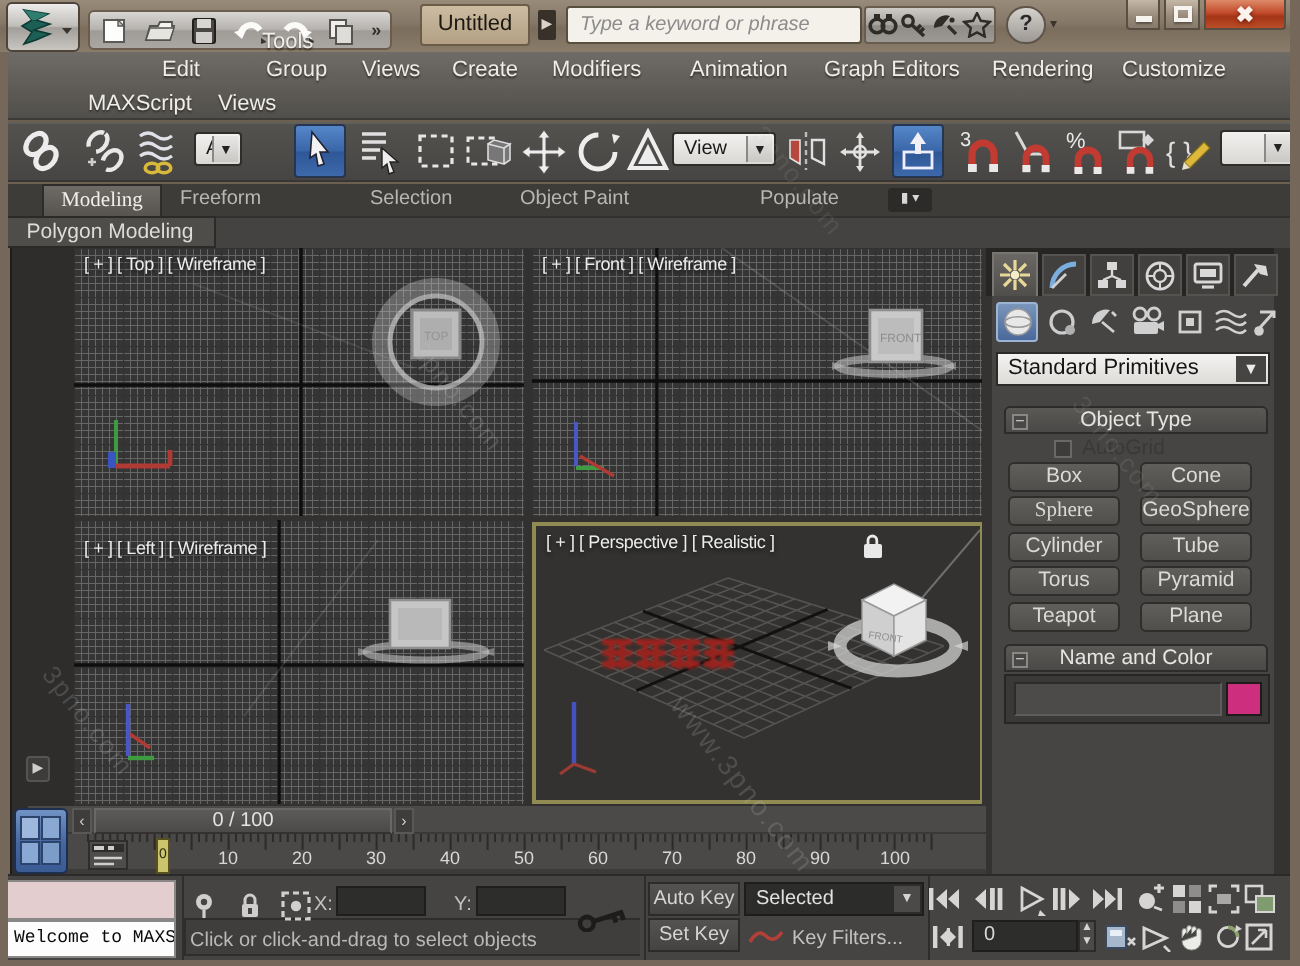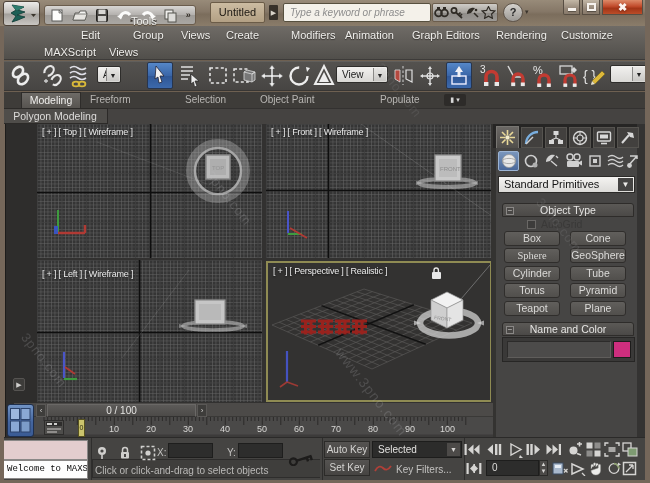--- a/index.html
+++ b/index.html
@@ -39,21 +39,21 @@
 #toolbar{position:absolute;left:0;top:61px;width:650px;height:30px;
  background:linear-gradient(#54524f,#474543);border-top:1px solid #615f5c;border-bottom:1px solid #383634;}
 .tbi{position:absolute;top:63px;}
 .combo{position:absolute;background:linear-gradient(#f2f1ef,#d9d8d5);border:1px solid #2e2d2b;border-radius:2px;
  color:#1a1a1a;font-size:10px;line-height:15px;padding-left:5px;}
 .combo .arr{position:absolute;right:1px;top:1px;bottom:1px;width:13px;background:linear-gradient(#e8e7e5,#c9c8c5);
  border-left:1px solid #8a8987;color:#222;font-size:7px;text-align:center;line-height:15px;}
 #ribtabs{position:absolute;left:0;top:92px;width:650px;height:16px;background:#3e3c39;}
 .rtab{position:absolute;top:93px;height:15px;color:#b9b7b4;font-size:10px;line-height:14px;}
 #rtab-active{position:absolute;left:21px;top:92px;width:60px;height:16px;background:linear-gradient(#6e6b67,#575450);
- border:1px solid #2e2c2a;border-bottom:none;color:#f0efed;text-align:center;line-height:15px;font-size:10.5px;}
+ border:1px solid #2e2c2a;border-bottom:none;color:#f0efed;text-align:center;line-height:15px;font-size:10.5px;font-family:Liberation Serif, serif;}
 #polyrow{position:absolute;left:0;top:108px;width:650px;height:16px;background:#454341;border-top:1px solid #333130;}
 #polytab{position:absolute;left:2px;top:108px;width:106px;height:16px;background:#4f4d4a;
  border:1px solid #2c2a28;color:#dddcda;font-size:10.5px;text-align:center;line-height:14px;}
 #mainarea{position:absolute;left:0;top:124px;width:650px;height:356px;background:#323130;}
 .vp{position:absolute;overflow:hidden;background:#393939;}
 .vplabel{position:absolute;left:5px;top:3px;color:#ececec;font-size:9px;letter-spacing:-0.2px;
  text-shadow:0 1px 2px #141414;}
 #vp-persp{border:2px solid #8f8b53;background:#333332;}
 #cpanel{position:absolute;left:493px;top:124px;width:144px;height:313px;background:#464544;}
 #cpscroll{position:absolute;left:637px;top:124px;width:9px;height:313px;background:#343332;}
@@ -152,21 +152,21 @@
   </div>
 <div class="winbtn" id="btnclose">
     <span style="color:#fdf3ee;font-size:11px;font-weight:bold;text-shadow:0 1px 2px #7a2512;">✖</span>
   </div>
 <div id="menubar"></div>
 <span class="mi" style="left:49px;top:29px;margin-left:32px;">Edit</span>
 <span class="mi" style="left:87px;top:15px;margin-left:44px;">Tools</span>
 <span class="mi" style="left:133px;top:29px;">Group</span>
 <span class="mi" style="left:181px;top:29px;">Views</span>
 <span class="mi" style="left:226px;top:29px;">Create</span>
-<span class="mi" style="left:291px;top:29px;">Modifiers</span>
+<span class="mi" style="left:276px;top:29px;">Modifiers</span>
 <span class="mi" style="left:345px;top:29px;">Animation</span>
 <span class="mi" style="left:412px;top:29px;">Graph Editors</span>
 <span class="mi" style="left:496px;top:29px;">Rendering</span>
 <span class="mi" style="left:561px;top:29px;">Customize</span>
 <span class="mi" style="left:44px;top:46px;">MAXScript</span>
 <span class="mi" style="left:109px;top:46px;">Views</span>
 <div id="toolbar"></div>
 
 <svg class="tbi" style="left:8px;" width="26" height="26" viewBox="0 0 26 26">
  <ellipse cx="10" cy="9" rx="6" ry="4.2" fill="none" stroke="#ececec" stroke-width="2.6" transform="rotate(-48 10 9)"></ellipse>

